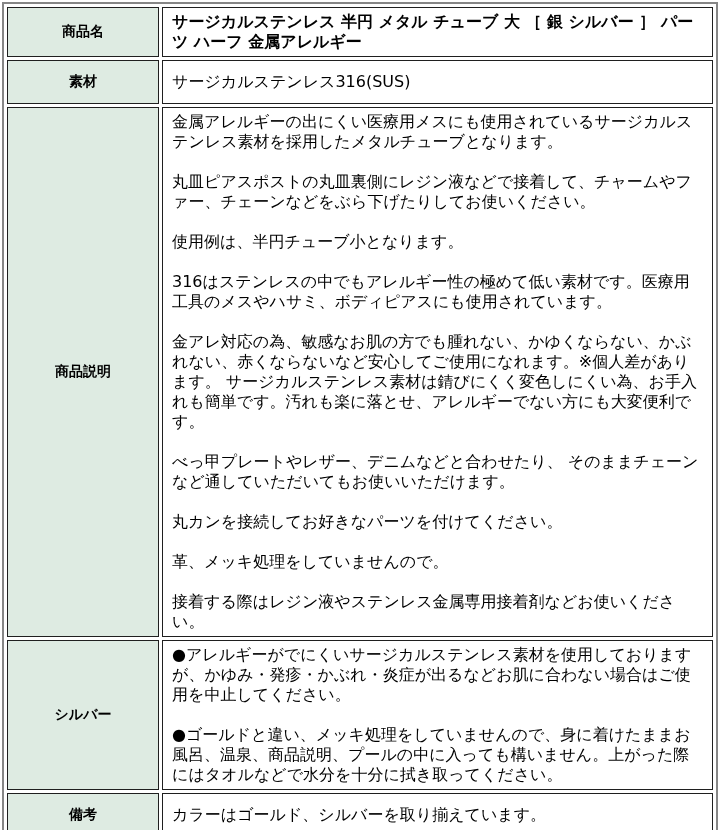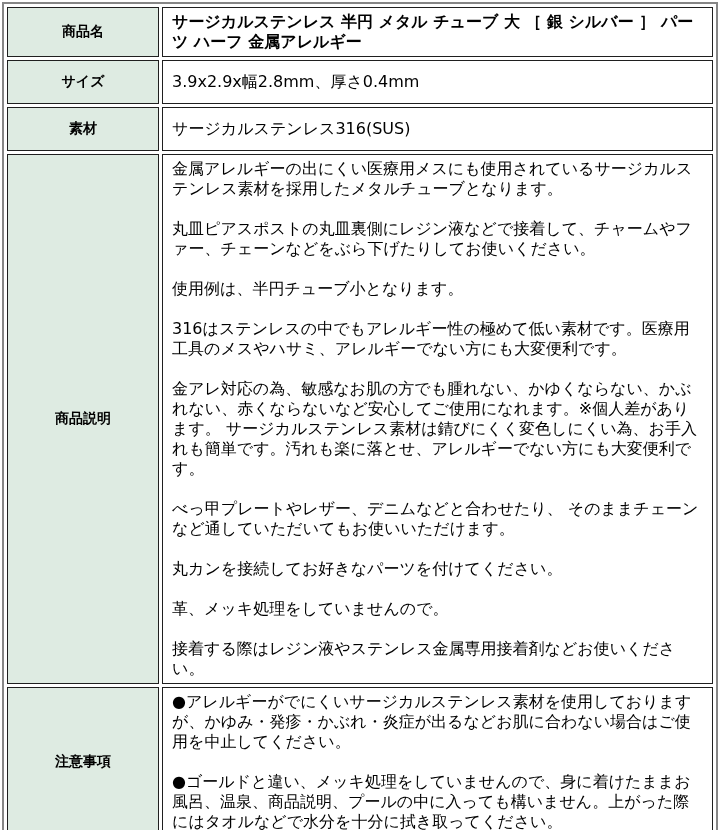--- a/index.html
+++ b/index.html
@@ -51,43 +51,39 @@
 <body>
 
 <div class="page">
   <table class="spec">
     <tbody>
       <tr>
         <th>商品名</th>
         <td class="bold">サージカルステンレス 半円 メタル チューブ 大 ［ 銀 シルバー ］ パーツ ハーフ 金属アレルギー</td>
       </tr>
       <tr>
-        <th>サイズ</th>
-        <td>3.9x2.9x幅2.8mm、厚さ0.4mm</td>
-      </tr>
-      <tr>
         <th>素材</th>
         <td>サージカルステンレス316(SUS)</td>
       </tr>
       <tr>
         <th>商品説明</th>
         <td class="multi">
           <p>金属アレルギーの出にくい医療用メスにも使用されているサージカルステンレス素材を採用したメタルチューブとなります。</p>
           <p>丸皿ピアスポストの丸皿裏側にレジン液などで接着して、チャームやファー、チェーンなどをぶら下げたりしてお使いください。</p>
           <p>使用例は、半円チューブ小となります。</p>
-          <p>316はステンレスの中でもアレルギー性の極めて低い素材です。医療用工具のメスやハサミ、アレルギーでない方にも大変便利です。</p>
+          <p>316はステンレスの中でもアレルギー性の極めて低い素材です。医療用工具のメスやハサミ、ボディピアスにも使用されています。</p>
           <p>金アレ対応の為、敏感なお肌の方でも腫れない、かゆくならない、かぶれない、赤くならないなど安心してご使用になれます。※個人差があります。 サージカルステンレス素材は錆びにくく変色しにくい為、お手入れも簡単です。汚れも楽に落とせ、アレルギーでない方にも大変便利です。</p>
           <p>べっ甲プレートやレザー、デニムなどと合わせたり、 そのままチェーンなど通していただいてもお使いいただけます。</p>
           <p>丸カンを接続してお好きなパーツを付けてください。</p>
           <p>革、メッキ処理をしていませんので。</p>
           <p>接着する際はレジン液やステンレス金属専用接着剤などお使いください。</p>
         </td>
       </tr>
       <tr>
-        <th>注意事項</th>
+        <th>シルバー</th>
         <td class="multi">
           <p>●アレルギーがでにくいサージカルステンレス素材を使用しておりますが、かゆみ・発疹・かぶれ・炎症が出るなどお肌に合わない場合はご使用を中止してください。</p>
           <p>●ゴールドと違い、メッキ処理をしていませんので、身に着けたままお風呂、温泉、商品説明、プールの中に入っても構いません。上がった際にはタオルなどで水分を十分に拭き取ってください。</p>
         </td>
       </tr>
       <tr>
         <th>備考</th>
         <td>カラーはゴールド、シルバーを取り揃えています。</td>
       </tr>
     </tbody>

